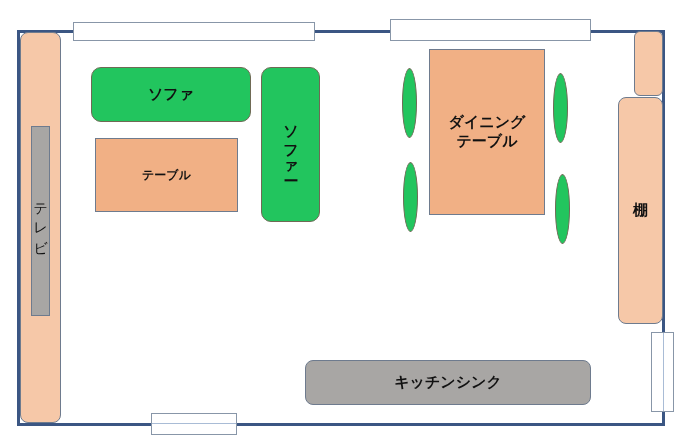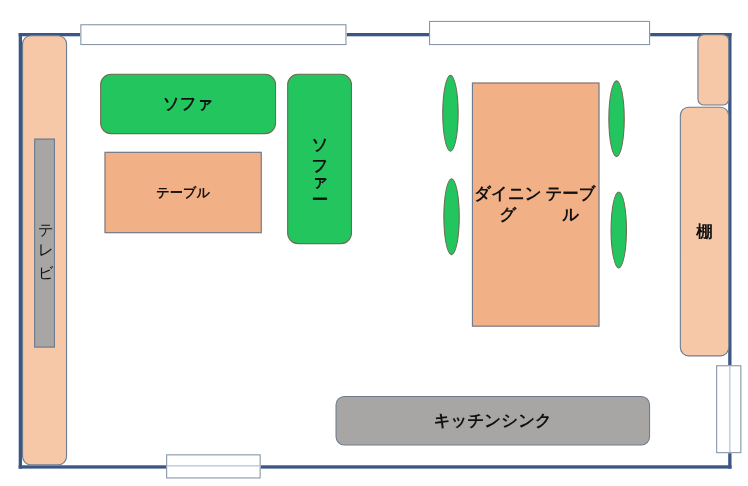--- a/index.html
+++ b/index.html
@@ -53,21 +53,21 @@
   <span>ソファ</span>
 </div>
 <div class="abs mustard label" style="left:261px; top:67px; width:59px; height:155px; border-radius:10px; font-size:15px;">
   <span class="vtext">ソファー</span>
 </div>
 
 <div class="abs salmon label" style="left:95px; top:138px; width:143px; height:74px; font-size:12px;">
   <span>テーブル</span>
 </div>
 
-<div class="abs salmon label" style="left:429px; top:49px; width:116px; height:222px; font-size:15px; flex-direction:row;margin-top:26px;">
+<div class="abs salmon label" style="left:429px; top:49px; width:116px; height:166px; font-size:15px; flex-direction:column;">
   <span>ダイニング</span>
   <span>テーブル</span>
 </div>
 
 <div class="abs mustard chair" style="left:402px; top:68px; width:15px; height:70px;"></div>
 <div class="abs mustard chair" style="left:403px; top:162px; width:15px; height:70px;"></div>
 <div class="abs mustard chair" style="left:553px; top:73px; width:15px; height:70px;"></div>
 <div class="abs mustard chair" style="left:555px; top:174px; width:15px; height:70px;"></div>
 
 <div class="abs peach" style="left:634px; top:31px; width:29px; height:65px; border-radius:6px;"></div>

